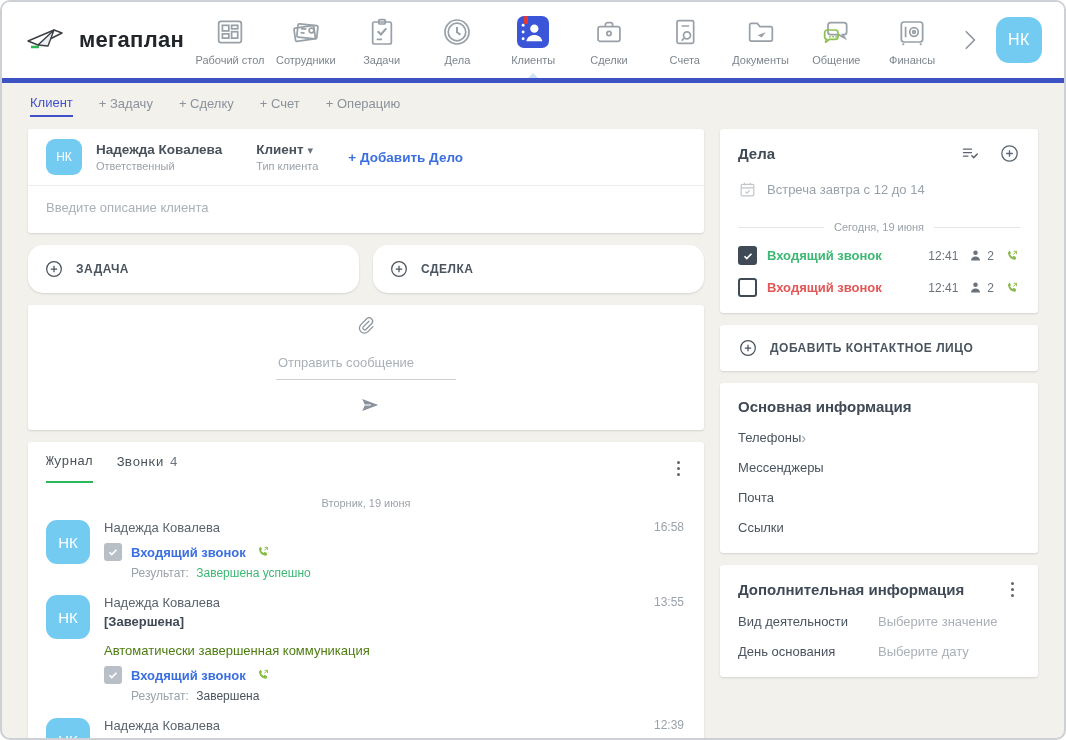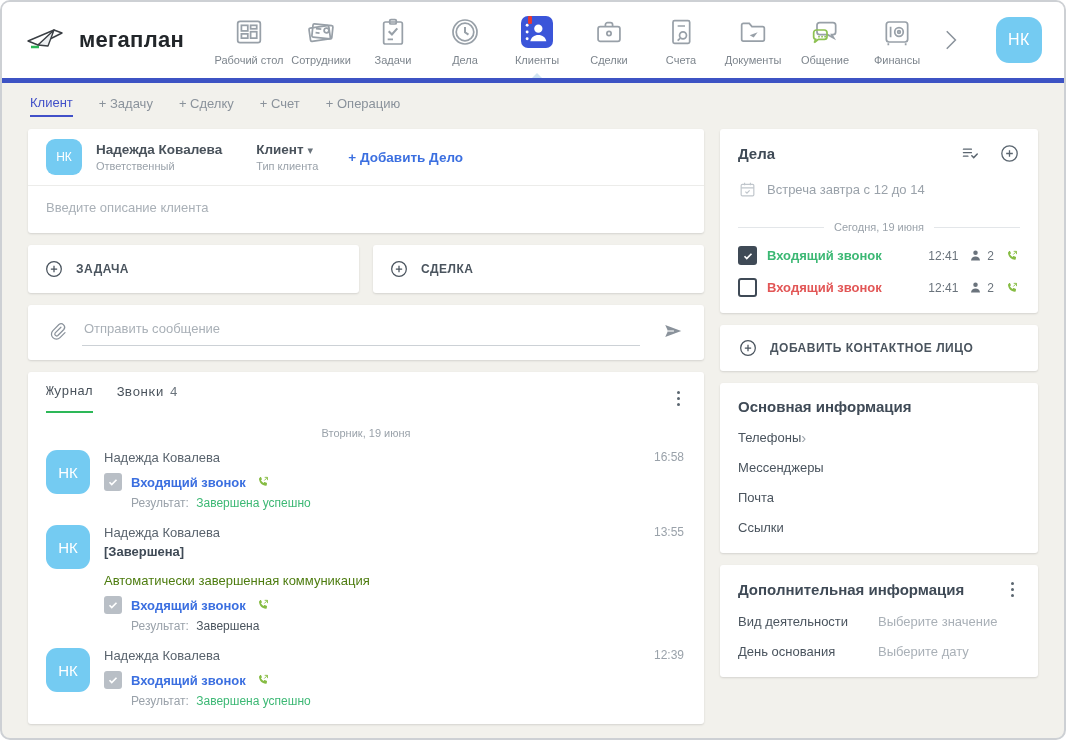--- a/index.html
+++ b/index.html
@@ -5,21 +5,21 @@
   * { box-sizing: border-box; }
   body { margin: 0; background: #fff; font-family: "Liberation Sans", "DejaVu Sans", sans-serif; }
   .frame { width: 1066px; height: 740px; border: 2px solid #cdd0d4; border-radius: 10px; overflow: hidden; background: #f2f1ec; position: relative; }
 
   
   .topnav { position: relative; height: 81px; padding: 0 22px 5px 22px; background: #fff; display: flex; align-items: center; }
   .topnav::after { content: ''; position: absolute; left: 0; right: 0; bottom: 0; height: 5px; background: #3d53c4; }
   .logo { display: flex; align-items: center; gap: 11px; min-width: 170px; }
   .logo svg { width: 44px; height: 30px; }
   .logo-text { font-size: 22px; font-weight: 600; color: #22262a; letter-spacing: .3px; }
-  .nav-items { flex: 1; display: flex; justify-content: center; align-items: flex-start; }
+  .nav-items { flex: 1; display: flex; justify-content: space-between; align-items: flex-start; }
   .nav-item { position: relative; width: 72px; display: flex; flex-direction: column; align-items: center; gap: 5px; cursor: pointer; }
   .nav-item .nicon { width: 34px; height: 34px; color: #98a0a8; display: flex; align-items: center; justify-content: center; }
   .nav-item .nicon svg { width: 32px; height: 32px; }
   .nav-label { font-size: 11px; color: #7d858d; white-space: nowrap; }
   .nav-item.active::after { content: ''; position: absolute; left: 50%; transform: translateX(-50%); bottom: -13px; border-left: 6px solid transparent; border-right: 6px solid transparent; border-bottom: 6px solid #cfe3f2; }
   .clients-book { position: relative; width: 32px; height: 32px; background: #3b55d9; border-radius: 7px; display: flex; align-items: center; justify-content: center; }
   .clients-book .badge { position: absolute; left: 7px; top: 0; width: 4px; height: 8px; background: #e53935; border-radius: 1px; }
   .nav-chevron { align-self: center; color: #8a929b; margin-left: 4px; }
   .nav-chevron svg { width: 26px; height: 26px; }
   .avatar-top { width: 46px; height: 46px; margin-left: 14px; border-radius: 13px; background: #74cbf2; color: #fff; font-size: 16px; display: flex; align-items: center; justify-content: center; letter-spacing: .5px; cursor: pointer; }
@@ -48,26 +48,26 @@
   .client-row { display: flex; align-items: center; gap: 14px; padding: 10px 18px; }
   .avatar-sm { width: 36px; height: 36px; border-radius: 9px; background: #74cbf2; color: #fff; font-size: 12px; display: flex; align-items: center; justify-content: center; flex-shrink: 0; }
   .pair .top { font-size: 13.5px; font-weight: 700; color: #49525b; }
   .pair .sub { font-size: 11px; color: #9aa2aa; margin-top: 3px; }
   .type-caret { color: #6a737c; font-size: 11px; margin-left: 4px; }
   .link-blue { font-size: 13.5px; color: #3b6fe0; font-weight: 600; cursor: pointer; margin-left: 16px; }
   .client-desc { border-top: 1px solid #ececea; padding: 14px 18px 18px; font-size: 13px; color: #a9b0b7; cursor: text; }
 
   
   .actions-row { display: flex; gap: 14px; }
-  .action-card { flex: 1; display: flex; align-items: center; gap: 12px; padding: 14px 16px; cursor: pointer; }
+  .action-card { flex: 1; display: flex; align-items: center; gap: 12px; padding: 14px 16px; cursor: pointer; border-radius: 15px; }
   .action-card svg { width: 20px; height: 20px; color: #4a545e; flex-shrink: 0; }
   .action-label { font-size: 12px; font-weight: 700; letter-spacing: .5px; color: #4a545e; }
 
   
-  .composer { display: flex; align-items: center; gap: 14px; padding: 10px 20px 14px; }
+  .composer { display: flex; align-items: center; gap: 14px; padding: 10px 20px 14px; flex-direction: column; }
   .composer .clip { color: #8a929b; }
   .composer .clip svg { width: 20px; height: 20px; }
   .composer-input { flex: 1; border: none; outline: none; border-bottom: 1px solid #ccd1d6; padding: 6px 2px 9px; font-size: 13px; color: #4a545e; font-family: inherit; background: transparent; }
   .composer-input::placeholder { color: #a9b0b7; }
   .send-btn { color: #8a929b; cursor: pointer; margin-left: 8px; }
   .send-btn svg { width: 22px; height: 22px; }
 
   
   .journal { padding: 12px 18px 10px; }
   .journal-tabs { display: flex; align-items: center; gap: 24px; }

